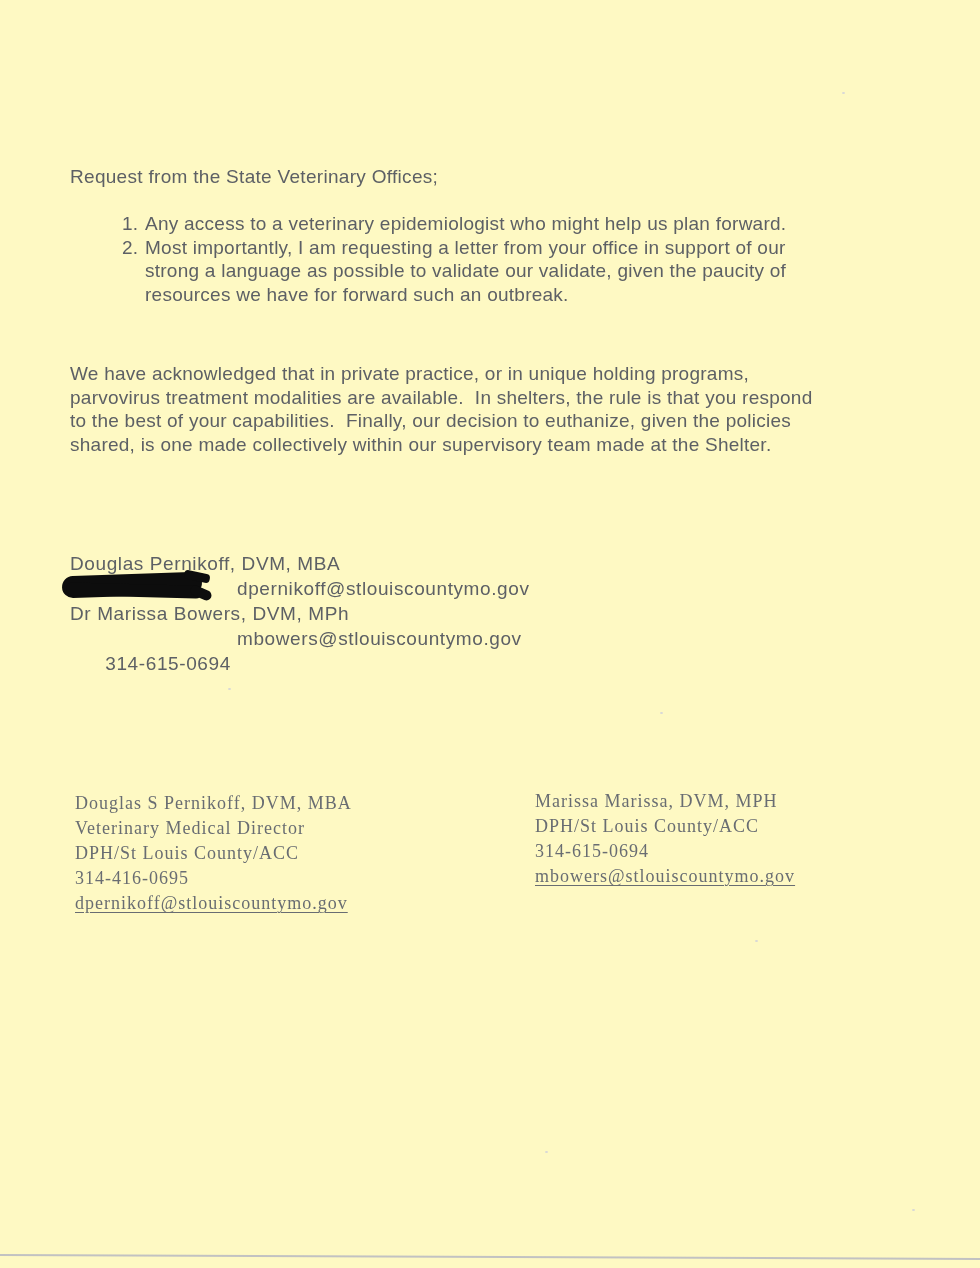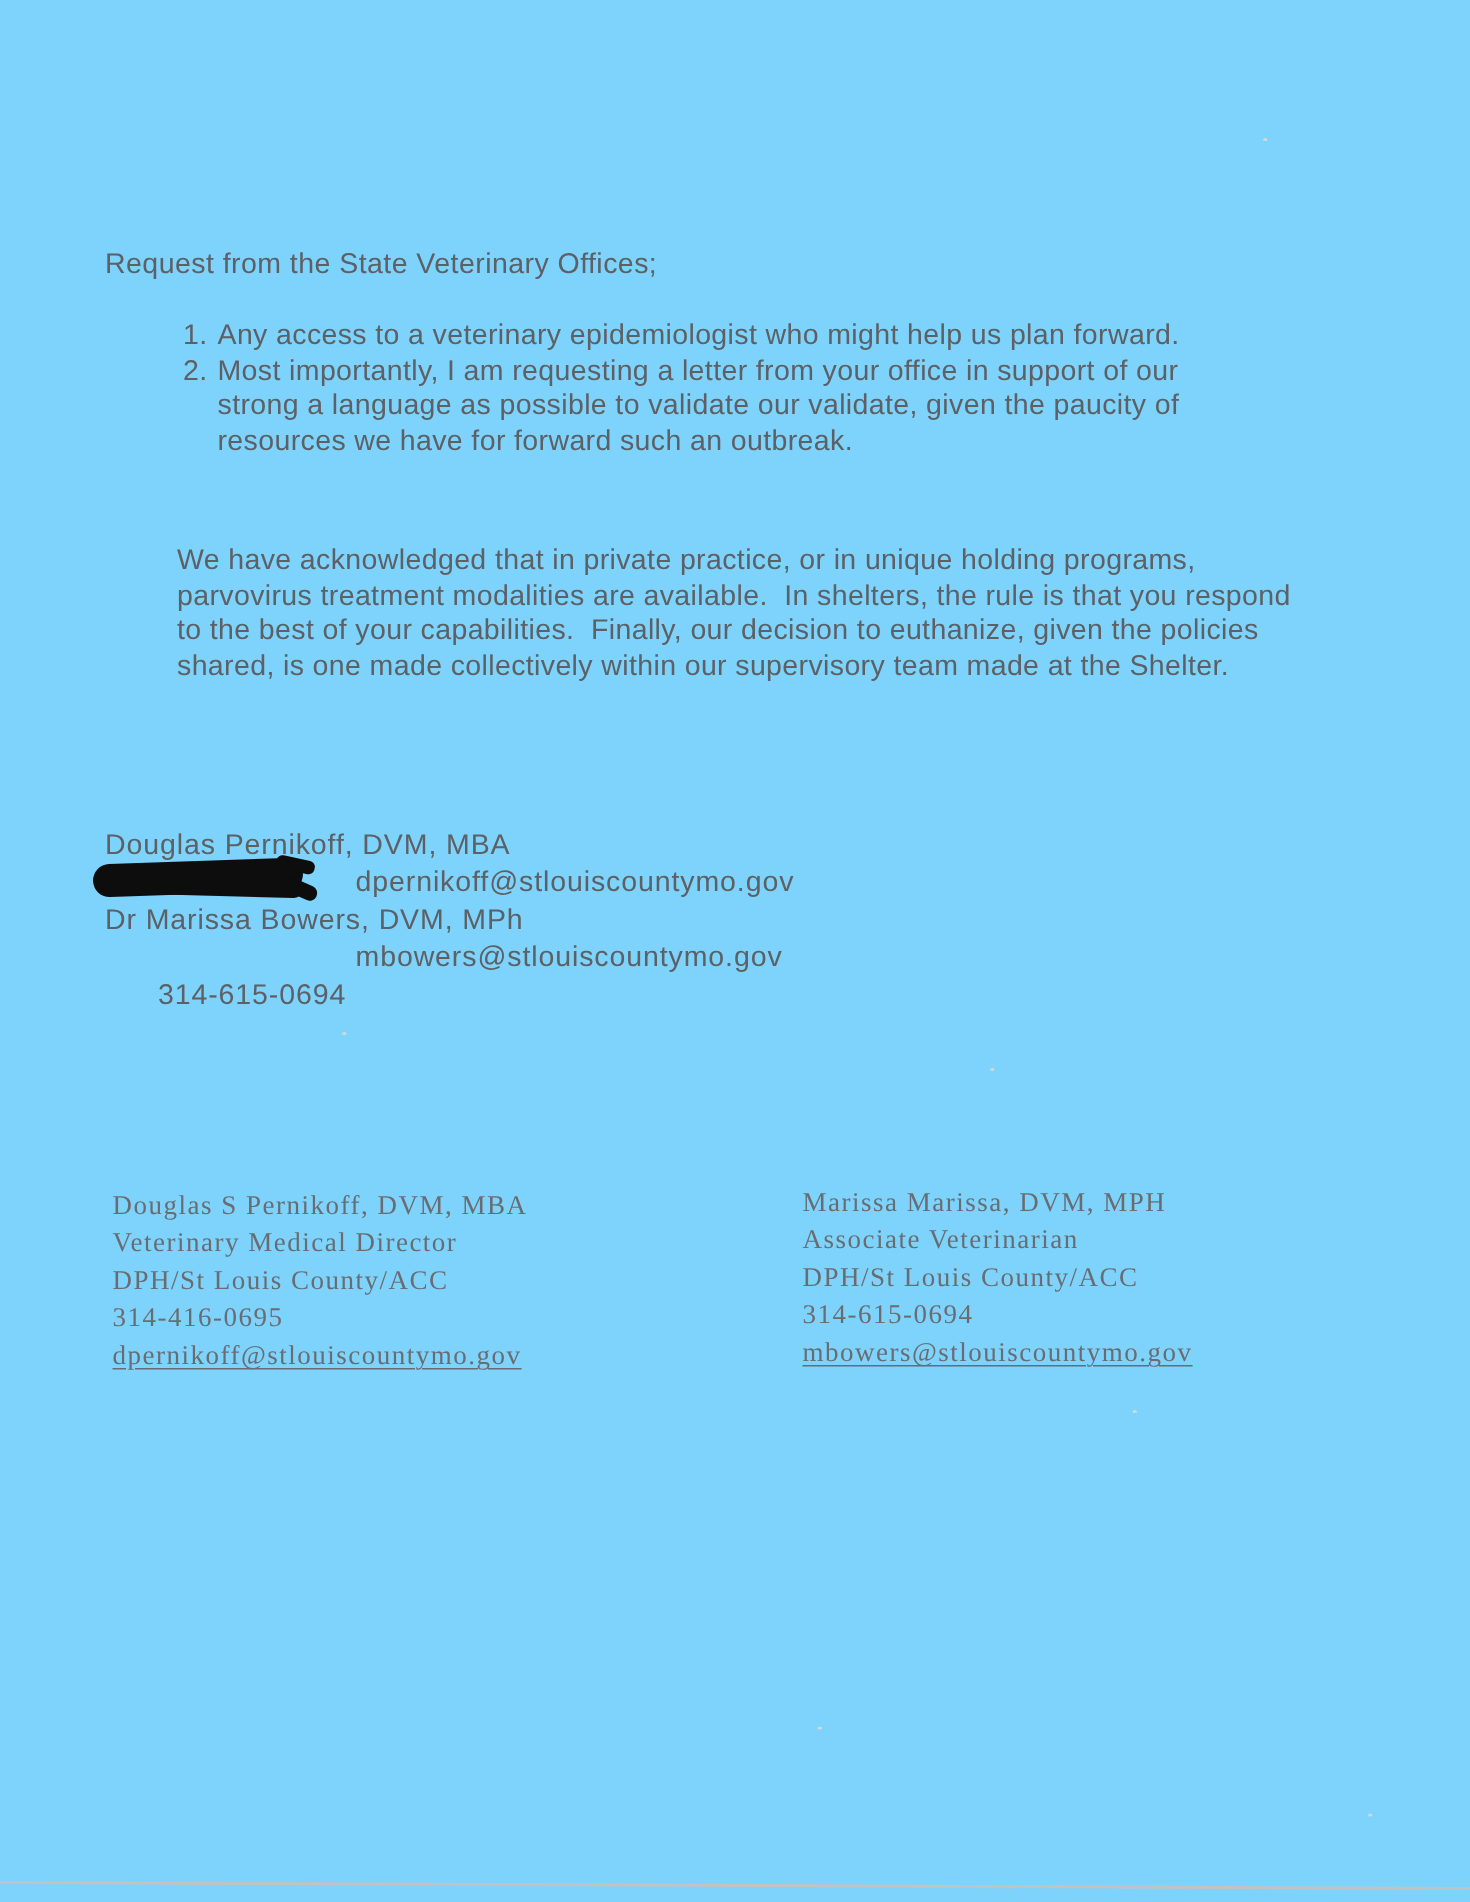--- a/index.html
+++ b/index.html
@@ -7,21 +7,21 @@
     --ink-light: #696d72;
     --redaction: #0d0d0d;
     --page-edge: #c2c2c2;
   }
   * { margin: 0; padding: 0; box-sizing: border-box; }
   html, body { background: #ffffff; }
   .page {
     position: relative;
     width: 980px;
     height: 1268px;
-    background: #7dd3fc;
+    background: #fef9c3;
     overflow: hidden;
     font-family: "Liberation Sans", sans-serif;
     color: var(--ink);
   }
   .ln { white-space: pre; }
 
   .doc-title {
     position: absolute;
     left: 70px; top: 166px;
     font-size: 19px;
@@ -37,21 +37,20 @@
   }
   .num-item { display: flex; }
   .num-item .num { width: 23px; flex: 0 0 23px; }
 
   .body-par {
     position: absolute;
     left: 70px; top: 362px;
     font-size: 19px;
     letter-spacing: 0.25px;
     line-height: 23.5px;
-    margin-left: 48px;
   }
 
   .sig-block {
     position: absolute;
     left: 70px; top: 551px;
     font-size: 19px;
     letter-spacing: 0.6px;
   }
   .sig-row { position: relative; height: 25px; line-height: 25px; white-space: pre; }
   .sig-email { position: absolute; left: 167px; top: 0; }
@@ -147,21 +146,20 @@
   <div class="contact-block contact-left">
     <div class="ln">Douglas S Pernikoff, DVM, MBA</div>
     <div class="ln">Veterinary Medical Director</div>
     <div class="ln">DPH/St Louis County/ACC</div>
     <div class="ln">314-416-0695</div>
     <div class="ln contact-email">dpernikoff@stlouiscountymo.gov</div>
   </div>
 
   <div class="contact-block contact-right">
     <div class="ln">Marissa Marissa, DVM, MPH</div>
-    <div class="ln">Associate Veterinarian</div>
     <div class="ln">DPH/St Louis County/ACC</div>
     <div class="ln">314-615-0694</div>
     <div class="ln contact-email">mbowers@stlouiscountymo.gov</div>
   </div>
 
   <div class="page-edge-line"></div>
 
   <div class="speck" style="left:842px; top:92px;"></div>
   <div class="speck" style="left:228px; top:688px;"></div>
   <div class="speck" style="left:660px; top:712px;"></div>

